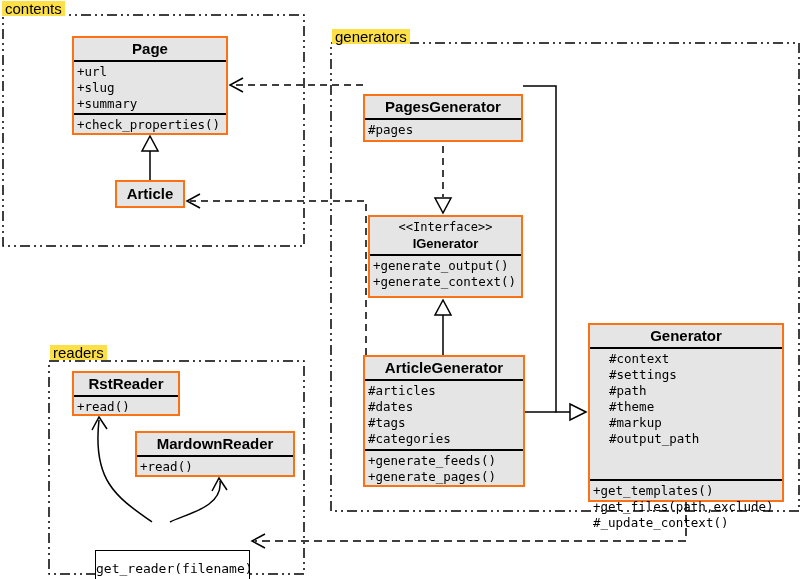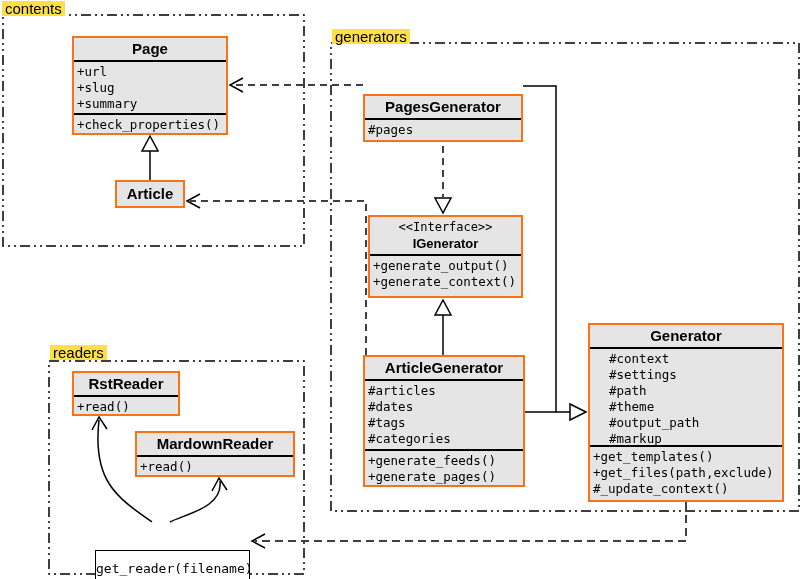--- a/index.html
+++ b/index.html
@@ -104,27 +104,27 @@
       <div>#categories</div>
     </div>
     <div class="members">
       <div>+generate_feeds()</div>
       <div>+generate_pages()</div>
     </div>
   </div>
 
   <div class="cls" style="left:588px;top:323px;width:196px;height:179px;">
     <div class="title">Generator</div>
-    <div class="members" style="height:98px;padding-left:19px;">
+    <div class="members" style="height:132px;padding-left:19px;">
       <div>#context</div>
       <div>#settings</div>
       <div>#path</div>
       <div>#theme</div>
+      <div>#markup</div>
       <div>#output_path</div>
-      <div>#markup</div>
     </div>
     <div class="members">
       <div>+get_templates()</div>
       <div>+get_files(path,exclude)</div>
       <div>#_update_context()</div>
     </div>
   </div>
 
   <div class="cls" style="left:72px;top:371px;width:108px;height:45px;">
     <div class="title">RstReader</div>

